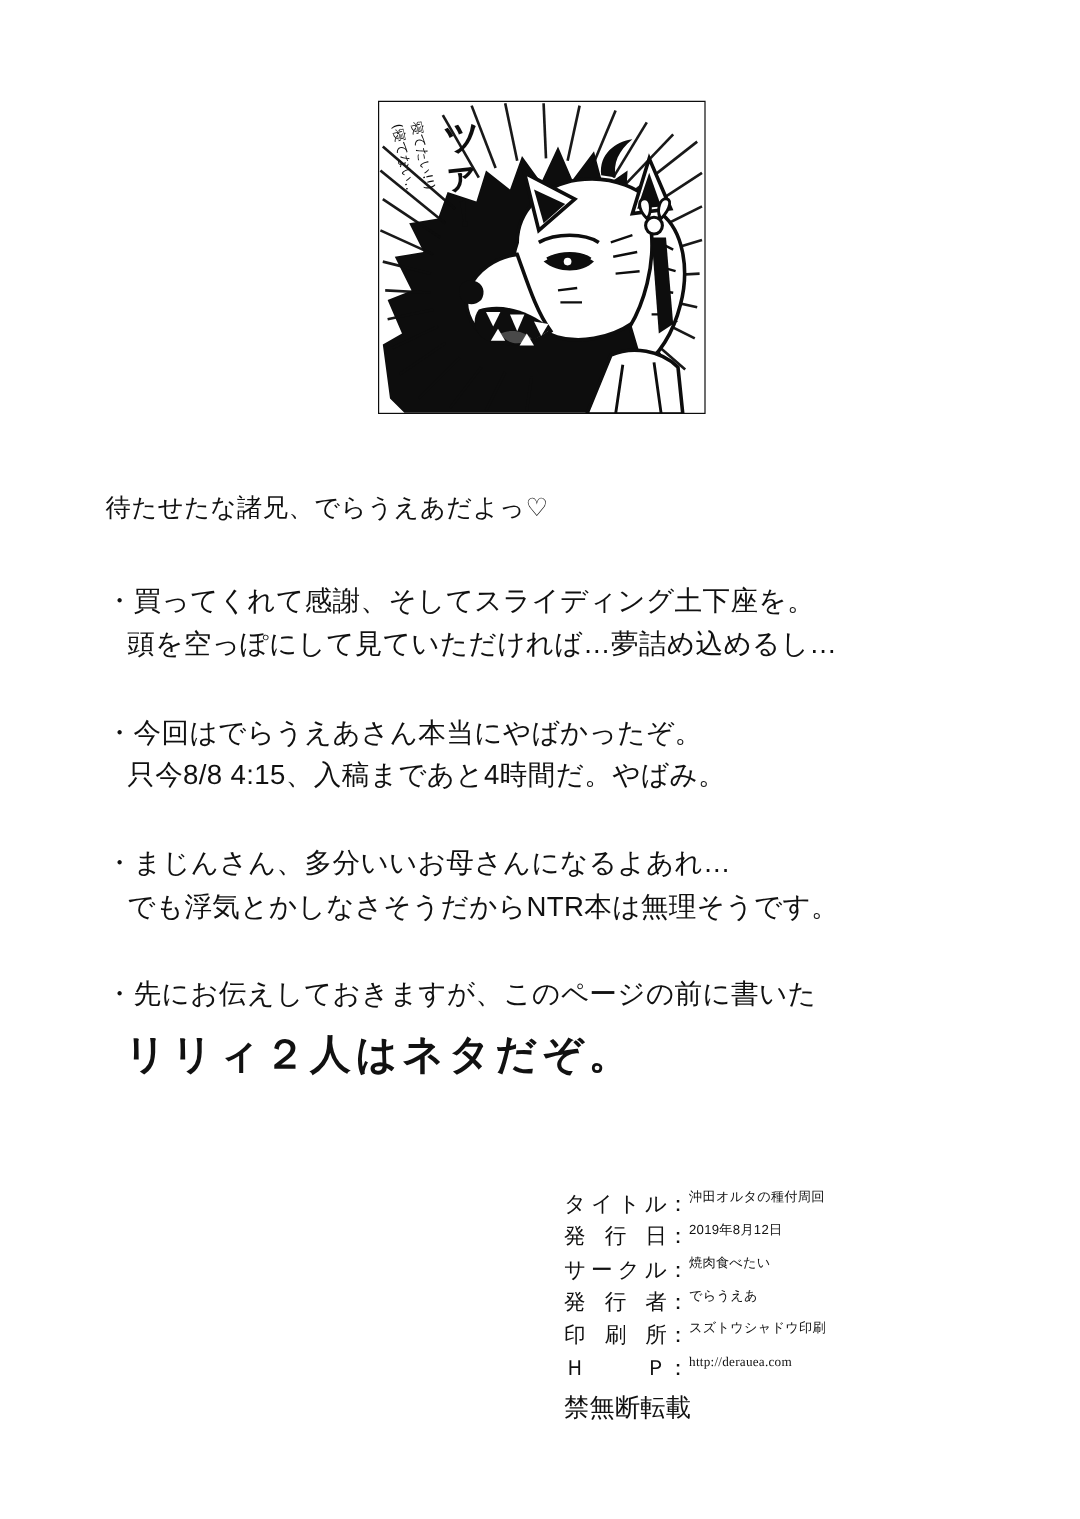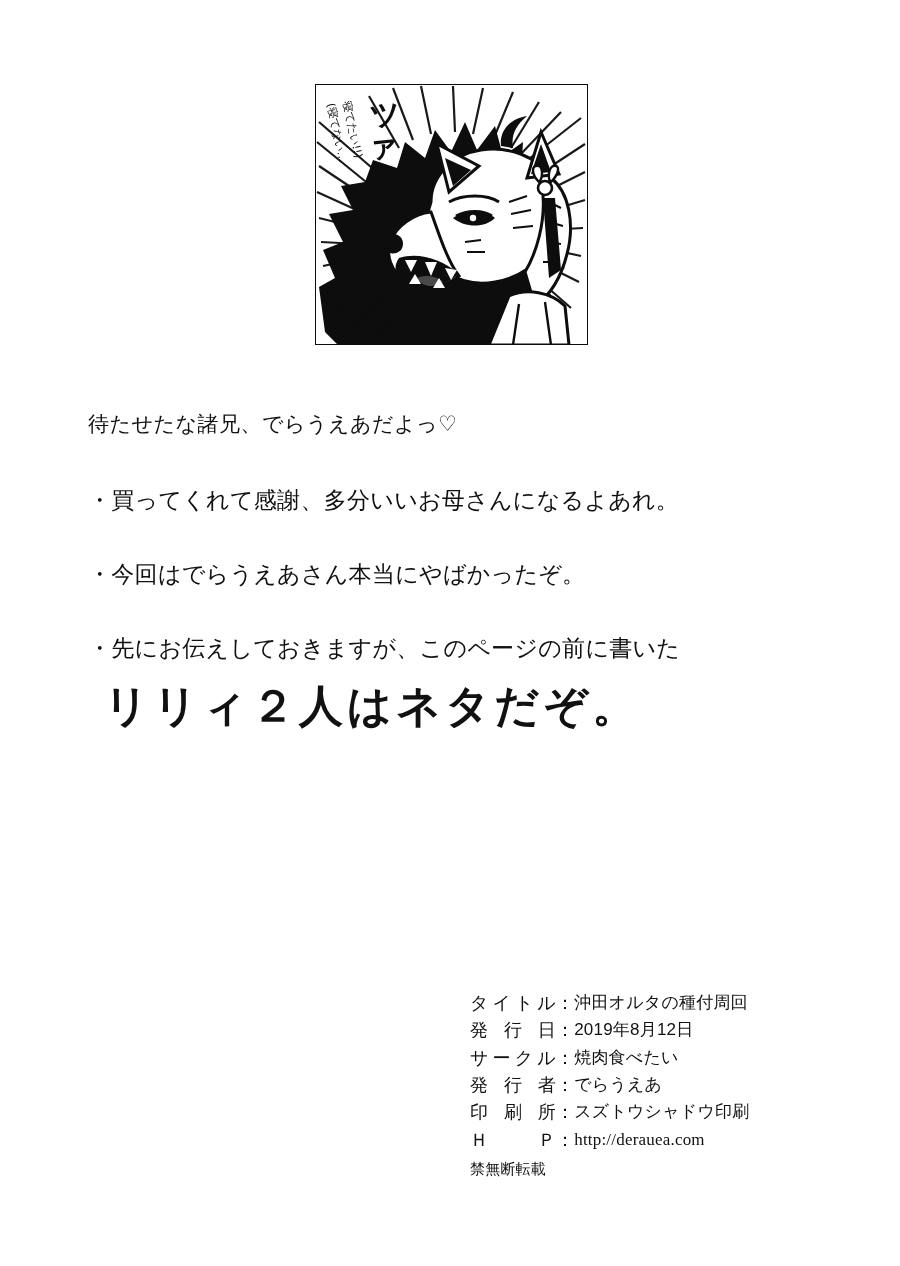--- a/index.html
+++ b/index.html
@@ -56,21 +56,21 @@
   }
   .note .line2 {
     display: block;
     padding-left: 18px;
   }
   .note.last {
     margin-bottom: 12px;
   }
   .emph {
     display: block;
-    font-size: 44px;
+    font-size: 34px;
     font-weight: bold;
     letter-spacing: 4px;
     padding-left: 16px;
     margin-top: 6px;
     font-family: "DejaVu Sans", "Liberation Sans", sans-serif;
   }
 
   
   #colophon {
     position: absolute;
@@ -93,30 +93,30 @@
   #colophon td.label {
     text-align: justify;
     text-align-last: justify;
     width: 86px;
   }
   #colophon td.sep {
     width: 16px;
     text-align: center;
   }
   #colophon td.value {
-    font-size: 17px;
+    font-size: 11px;
   }
   .ascii {
     font-family: "Liberation Serif", "DejaVu Serif", serif;
     font-size: 17px;
     letter-spacing: 0.2px;
   }
   #copyright-notice {
     margin-top: 4px;
-    font-size: 15px;
+    font-size: 21px;
     letter-spacing: 0.2px;
   }
 </style>
 </head>
 <body>
 
 <div id="illustration-panel">
   <svg width="277" height="265" viewBox="0 0 277 265">
     <defs>
       <clipPath id="frameClip">
@@ -243,27 +243,33 @@
       <text x="30" y="20" font-family="'DejaVu Sans','Liberation Sans',sans-serif" font-size="11" fill="#0d0d0d" transform="rotate(78 30 20)">寝てたい!!)</text>
     </g>
   </svg>
 </div>
 
 <div id="afterword">
 
   <p class="greeting">待たせたな諸兄、でらうえあだよっ♡</p>
 
   <p class="note">
-    <span class="line1">・買ってくれて感謝、多分いいお母さんになるよあれ。</span>
+    <span class="line1">・買ってくれて感謝、そしてスライディング土下座を。</span>
+    <span class="line2">頭を空っぽにして見ていただければ…夢詰め込めるし…</span>
   </p>
 
   <p class="note">
     <span class="line1">・今回はでらうえあさん本当にやばかったぞ。</span>
+    <span class="line2">只今8/8 4:15、入稿まであと4時間だ。やばみ。</span>
   </p>
 
+  <p class="note">
+    <span class="line1">・まじんさん、多分いいお母さんになるよあれ…</span>
+    <span class="line2">でも浮気とかしなさそうだからNTR本は無理そうです。</span>
+  </p>
 
   <p class="note last">
     <span class="line1">・先にお伝えしておきますが、このページの前に書いた</span>
     <span class="emph">リリィ２人はネタだぞ。</span>
   </p>
 
 </div>
 
 <div id="colophon">
   <table>

